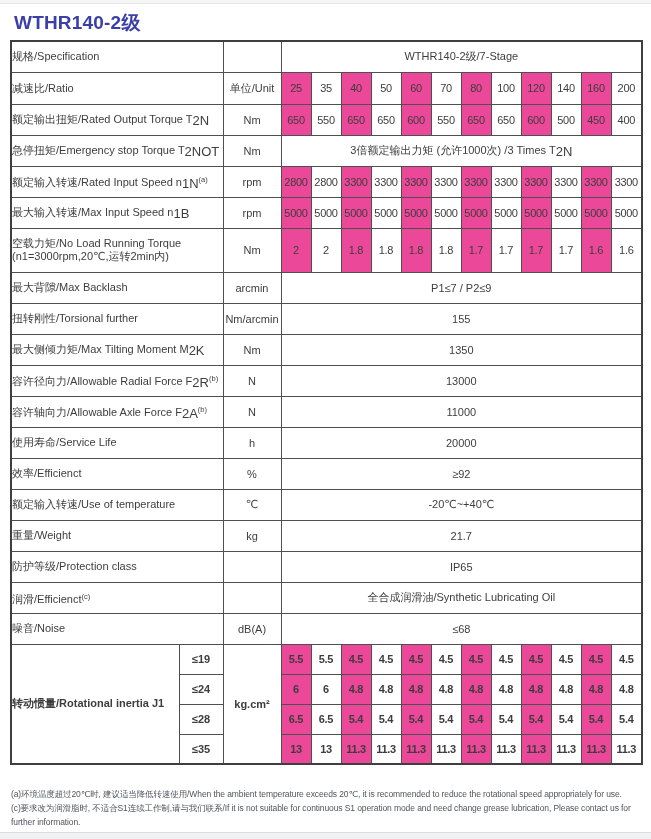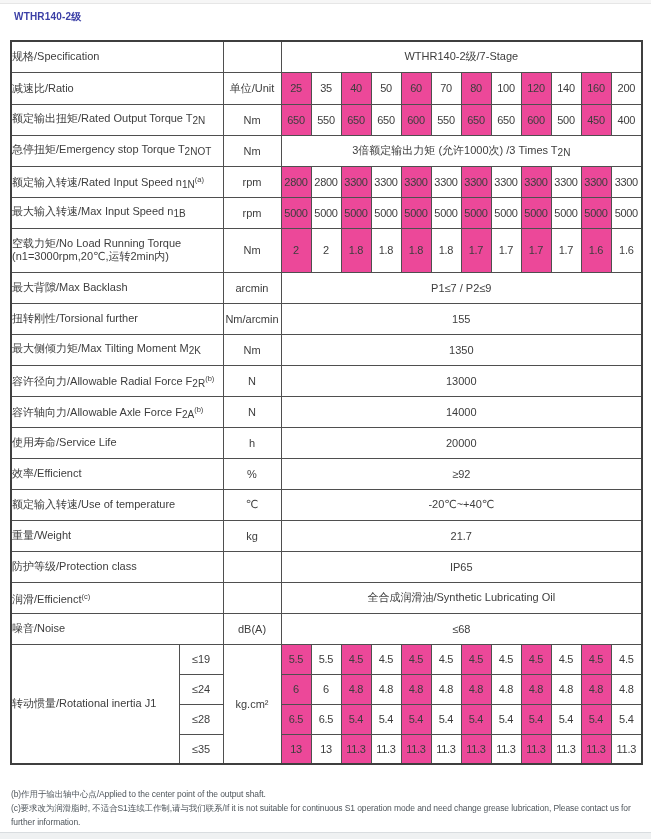--- a/index.html
+++ b/index.html
@@ -5,36 +5,36 @@
   * { margin:0; padding:0; box-sizing:border-box; }
   html,body { background:#ffffff; }
   .page {
     position:relative; width:651px; height:839px; background:#ffffff;
     font-family:"Liberation Sans","DejaVu Sans",sans-serif; color:#3d3d3d; overflow:hidden;
   }
   .top-strip { position:absolute; top:0; left:0; width:651px; height:4px;
     background:#f6f6f6; border-bottom:1px solid #e6e6e6; }
   .bottom-strip { position:absolute; bottom:0; left:0; width:651px; height:7px;
     background:#eff1f2; border-top:1px solid #d9dde0; }
-  .title { position:absolute; left:14px; top:10px; font-size:10px; font-weight:bold;
+  .title { position:absolute; left:14px; top:10px; font-size:19px; font-weight:bold;
     color:#3b3fa6; letter-spacing:0.2px; }
   table.spec { position:absolute; left:10px; top:40px; width:631px;
     border-collapse:collapse; table-layout:fixed;
     border:2px solid #3f3f3f; }
   table.spec td { border:1px solid #4f4f4f; font-size:11px; color:#3d3d3d;
     height:31px; vertical-align:middle; overflow:hidden; }
   td.lbl { text-align:left; line-height:13px; }
   td.unit { text-align:center; font-size:10.5px; padding:8px 1px; }
   td.val { text-align:center; font-size:10.5px; padding:0; letter-spacing:-0.3px; }
   td.merged { text-align:center; font-size:11px; }
   td.cond { text-align:center; font-size:11px; }
   td.stripe { background:#ec4899; }
   tr.tall td { height:44px; }
-  tr.inertia td { height:30px; }
-  sub { font-size:10px; vertical-align:-2px; letter-spacing:0; }
+  tr.inertia td { height:30px;font-weight:bold; }
+  sub { font-size:13px; vertical-align:-2px; letter-spacing:0; }
   sup { font-size:7.5px; vertical-align:4px; letter-spacing:0; }
   .footnotes { position:absolute; left:11px; top:787px; width:632px;
     font-size:8.5px; color:#4f565c; line-height:14px; letter-spacing:-0.1px; }
 </style>
 </head>
 <body>
 
 <div class="page">
   <div class="top-strip"></div>
 
@@ -165,21 +165,21 @@
           <td class="merged" colspan="12"><span>1350</span></td>
         </tr>
         <tr>
           <td class="lbl" colspan="2"><span>容许径向力/Allowable Radial Force F</span><sub>2R</sub><sup>(b)</sup></td>
           <td class="unit">N</td>
           <td class="merged" colspan="12"><span>13000</span></td>
         </tr>
         <tr>
           <td class="lbl" colspan="2"><span>容许轴向力/Allowable Axle Force F</span><sub>2A</sub><sup>(b)</sup></td>
           <td class="unit">N</td>
-          <td class="merged" colspan="12"><span>14000</span></td>
+          <td class="merged" colspan="12"><span>11000</span></td>
         </tr>
         <tr>
           <td class="lbl" colspan="2"><span>使用寿命/Service Life</span></td>
           <td class="unit">h</td>
           <td class="merged" colspan="12"><span>20000</span></td>
         </tr>
         <tr>
           <td class="lbl" colspan="2"><span>效率/Efficienct</span></td>
           <td class="unit">%</td>
           <td class="merged" colspan="12"><span>≥92</span></td>
@@ -268,18 +268,18 @@
           <td class="val">11.3</td>
           <td class="val stripe">11.3</td>
           <td class="val">11.3</td>
           <td class="val stripe">11.3</td>
           <td class="val">11.3</td>
         </tr>
       </tbody>
   </table>
 
   <div class="footnotes">
-    <div>(b)作用于输出轴中心点/Applied to the center point of the output shaft.</div>
+    <div>(a)环境温度超过20℃时, 建议适当降低转速使用/When the ambient temperature exceeds 20℃, it is recommended to reduce the rotational speed appropriately for use.</div>
     <div>(c)要求改为润滑脂时, 不适合S1连续工作制,请与我们联系/If it is not suitable for continuous S1 operation mode and need change grease lubrication, Please contact us for further information.</div>
   </div>
 
   <div class="bottom-strip"></div>
 </div>
 
 </body></html>

